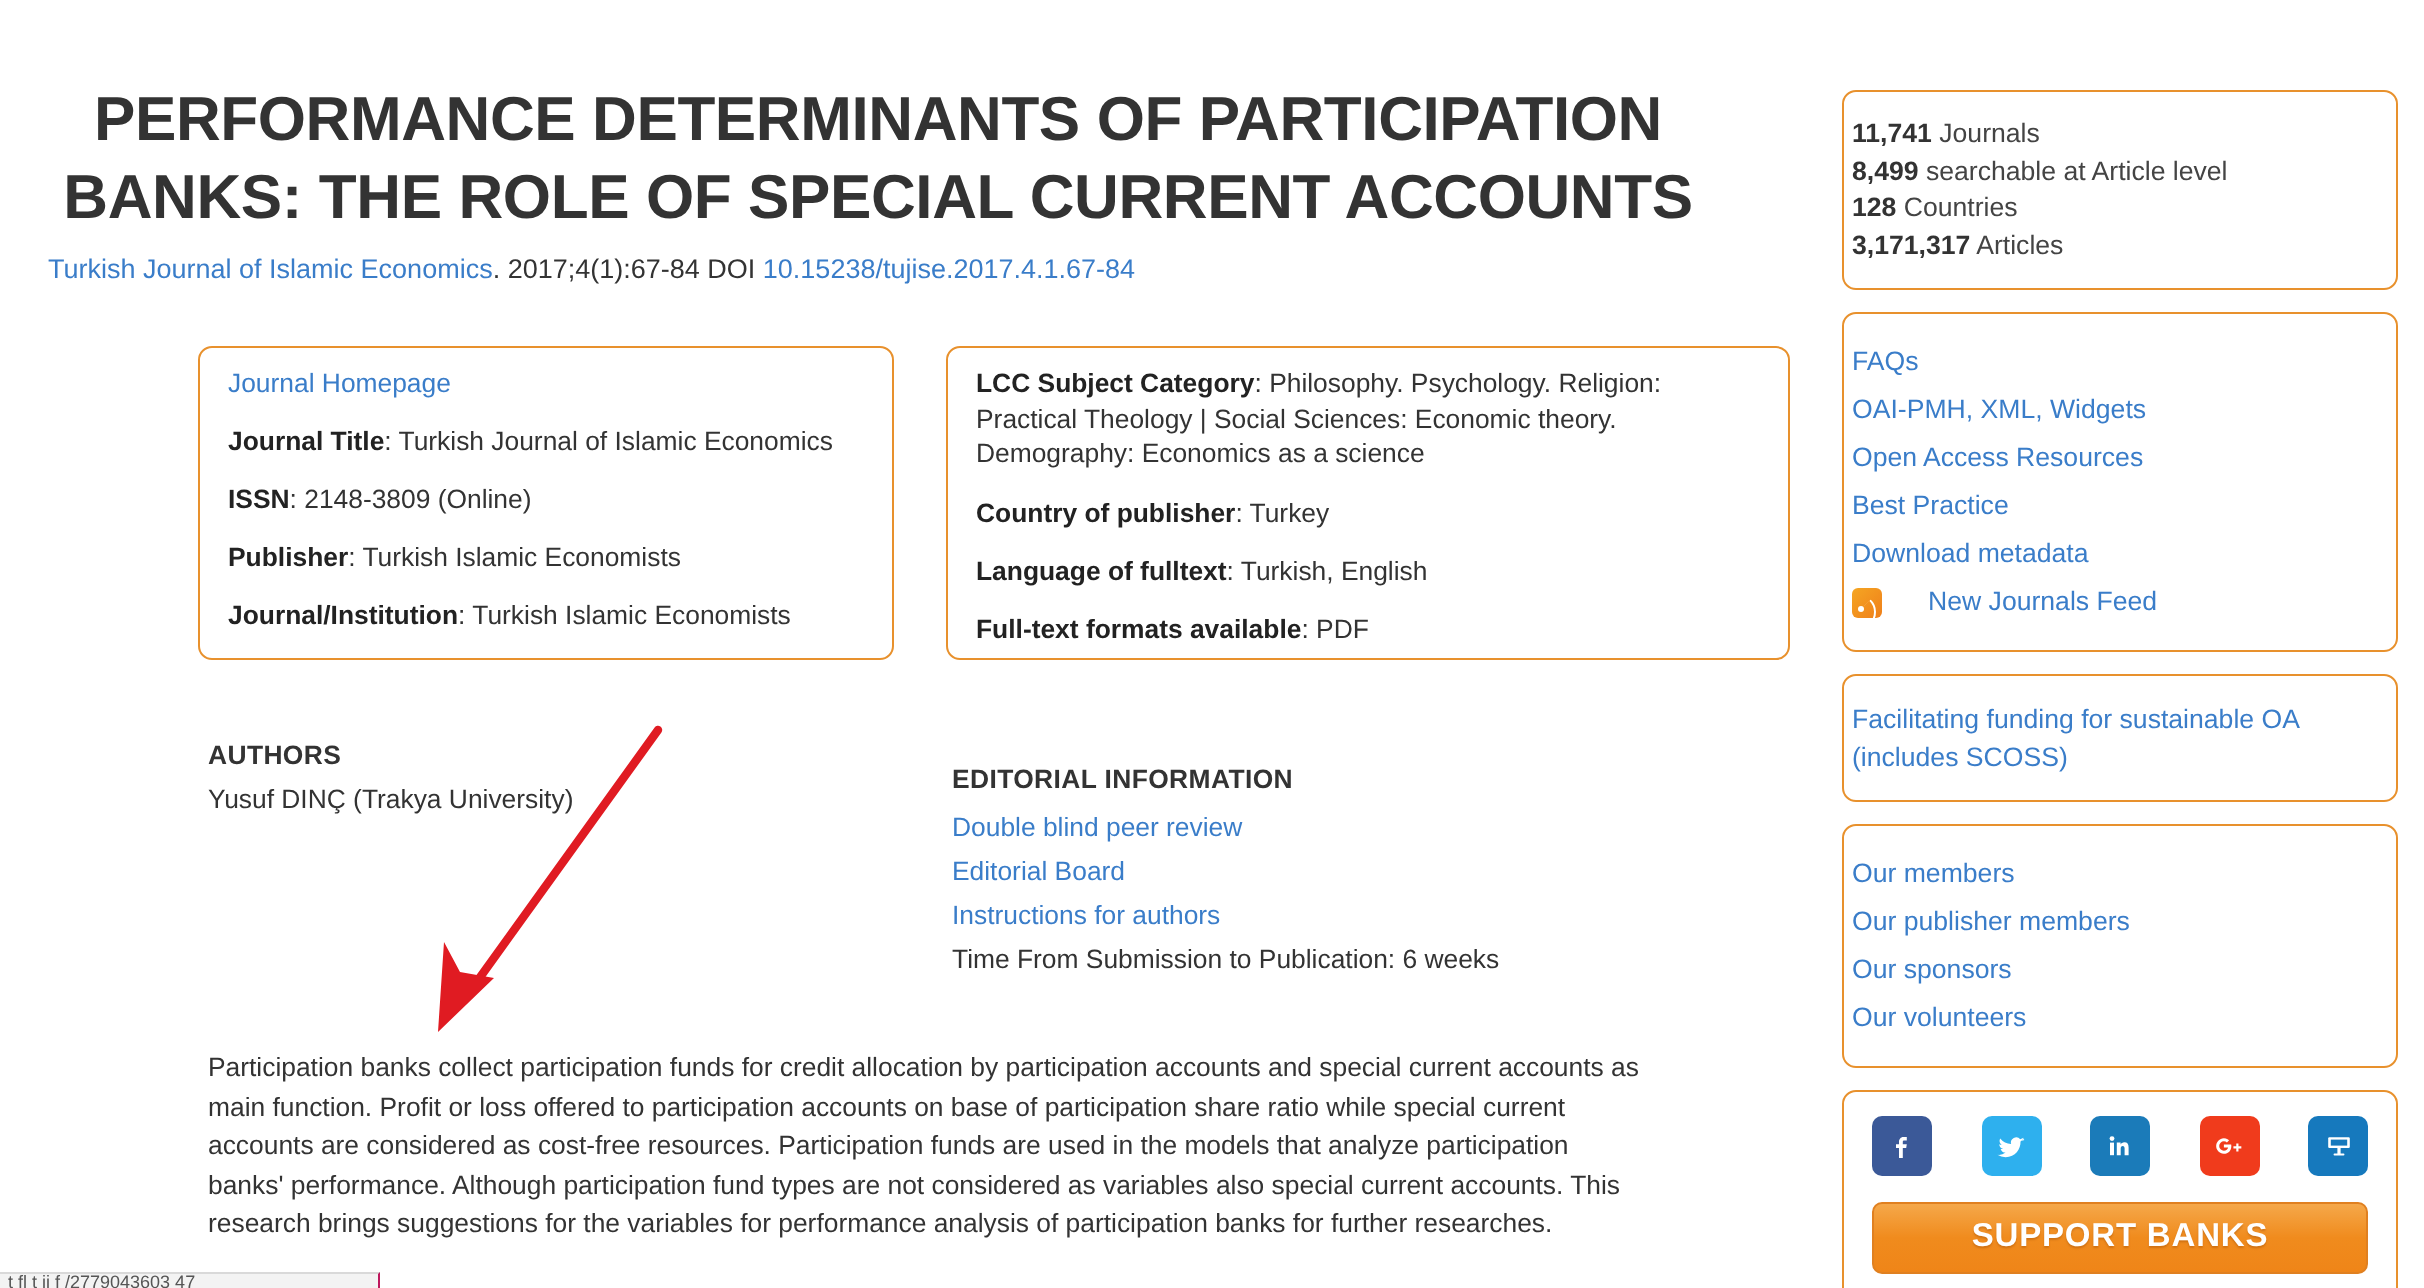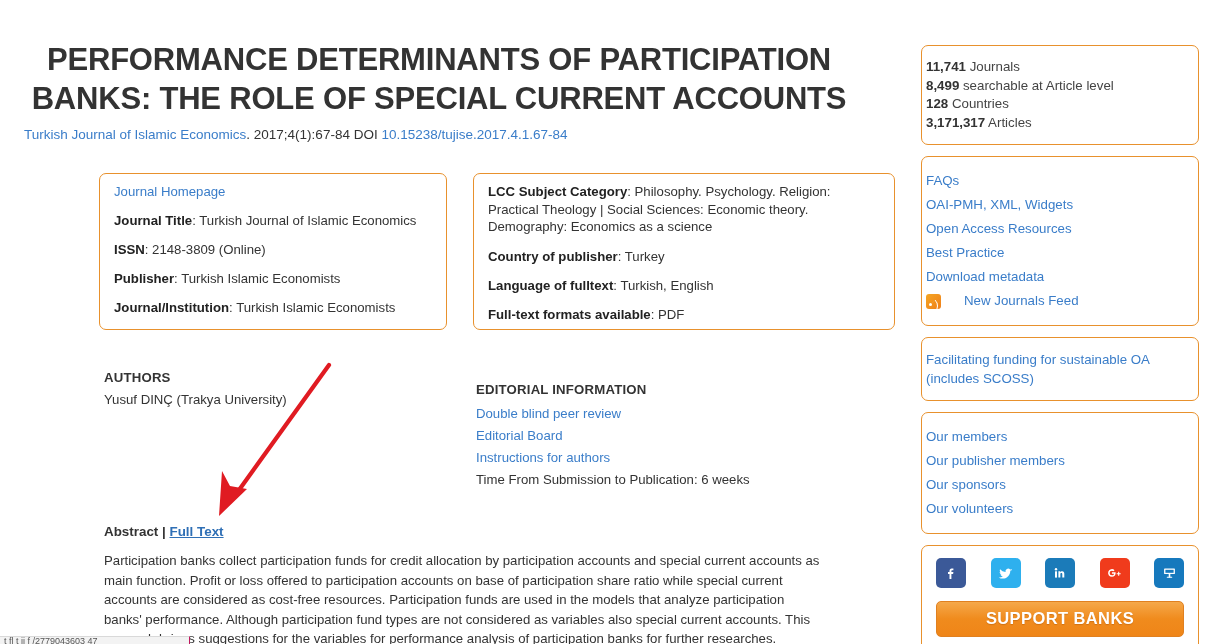--- a/index.html
+++ b/index.html
@@ -327,23 +327,20 @@
 
   <div class="editorial-block">
     <div class="section-head">EDITORIAL INFORMATION</div>
     <div class="edit-line"><span class="lnk">Double blind peer review</span></div>
     <div class="edit-line"><span class="lnk">Editorial Board</span></div>
     <div class="edit-line"><span class="lnk">Instructions for authors</span></div>
     <div class="edit-line">Time From Submission to Publication: 6 weeks</div>
   </div>
 
   <div class="abstract-block">
-    <div class="abstract-head">
-      <span>Abstract</span><span class="sep"> | </span><span class="fulltext">Full Text</span>
-    </div>
     <div class="abstract-text">Participation banks collect participation funds for credit allocation by participation accounts and special current accounts as main function. Profit or loss offered to participation accounts on base of participation share ratio while special current accounts are considered as cost-free resources. Participation funds are used in the models that analyze participation banks' performance. Although participation fund types are not considered as variables also special current accounts. This research brings suggestions for the variables for performance analysis of participation banks for further researches.</div>
   </div>
 
   <div class="sidebar">
 
     <div class="side-box">
       <div class="stat-line"><b>11,741</b><span> Journals</span></div>
       <div class="stat-line"><b>8,499</b><span> searchable at Article level</span></div>
       <div class="stat-line"><b>128</b><span> Countries</span></div>
       <div class="stat-line"><b>3,171,317</b><span> Articles</span></div>

